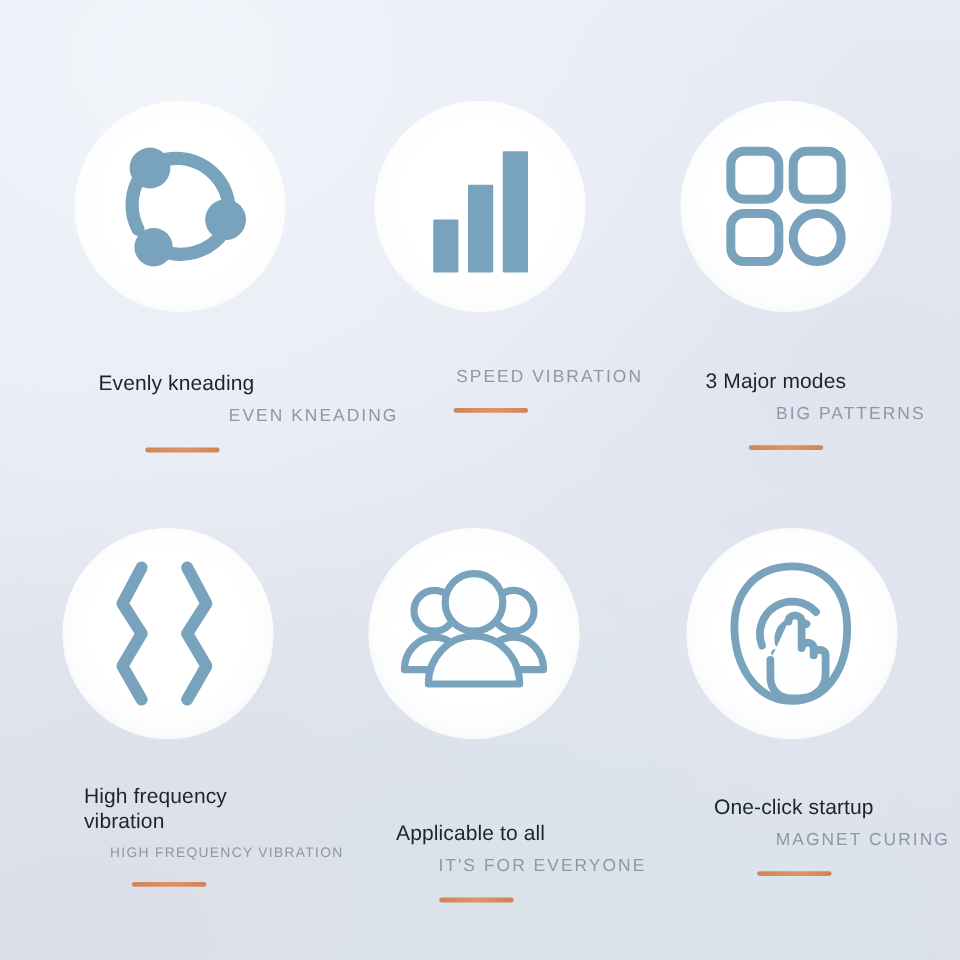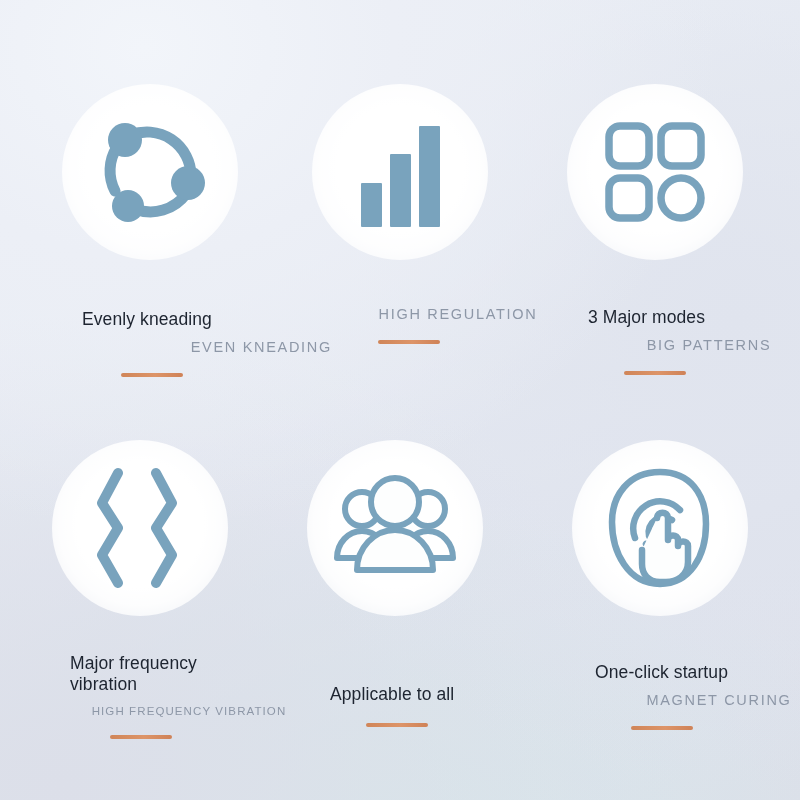--- a/index.html
+++ b/index.html
@@ -135,21 +135,21 @@
           <svg width="112" height="112" viewBox="0 0 112 112">
             <g fill="#79a3bd">
               <rect x="17" y="67" width="21" height="44" rx="1"></rect>
               <rect x="46" y="38" width="21" height="73" rx="1"></rect>
               <rect x="75" y="10" width="21" height="101" rx="1"></rect>
             </g>
           </svg>
         </span>
       </div>
       <div class="txt">
-        <div class="sub">HIGH REGULATION</div>
+        <div class="sub">SPEED VIBRATION</div>
         <div class="bar"></div>
       </div>
     </div>
 
     <div class="cell" id="c3">
       <div class="disc">
         <span>
           <svg width="112" height="112" viewBox="0 0 112 112">
             <g fill="none" stroke="#79a3bd" stroke-width="7.5">
               <rect x="10" y="10" width="40" height="40" rx="11"></rect>
@@ -172,21 +172,21 @@
         <span>
           <svg width="112" height="126" viewBox="0 0 112 126">
             <g fill="none" stroke="#79a3bd" stroke-width="10" stroke-linecap="round" stroke-linejoin="round">
               <path d="M34 8 L18 38 L34 63 L18 90 L34 118"></path>
               <path d="M72 8 L88 38 L72 63 L88 90 L72 118"></path>
             </g>
           </svg>
         </span>
       </div>
       <div class="txt">
-        <div class="title">Major frequency
+        <div class="title">High frequency
 vibration</div>
         <div class="sub tight">HIGH FREQUENCY VIBRATION</div>
         <div class="bar"></div>
       </div>
     </div>
 
     <div class="cell" id="c5">
       <div class="disc">
         <span>
           <svg width="126" height="112" viewBox="0 0 126 112">
@@ -199,20 +199,21 @@
               <path d="M71 86 A25 27 0 0 1 121 86 Z"></path>
 
               <circle cx="63" cy="30" r="24" fill="#fdfefe"></circle>
               <path d="M25 98 A38 40 0 0 1 101 98 Z" fill="#fdfefe"></path>
             </g>
           </svg>
         </span>
       </div>
       <div class="txt">
         <div class="title">Applicable to all</div>
+        <div class="sub">IT'S FOR EVERYONE</div>
         <div class="bar"></div>
       </div>
     </div>
 
     <div class="cell" id="c6">
       <div class="disc">
         <span>
           <svg width="116" height="124" viewBox="0 0 116 124">
             <g fill="none" stroke="#79a3bd" stroke-width="6.5" stroke-linecap="round" stroke-linejoin="round">
 

